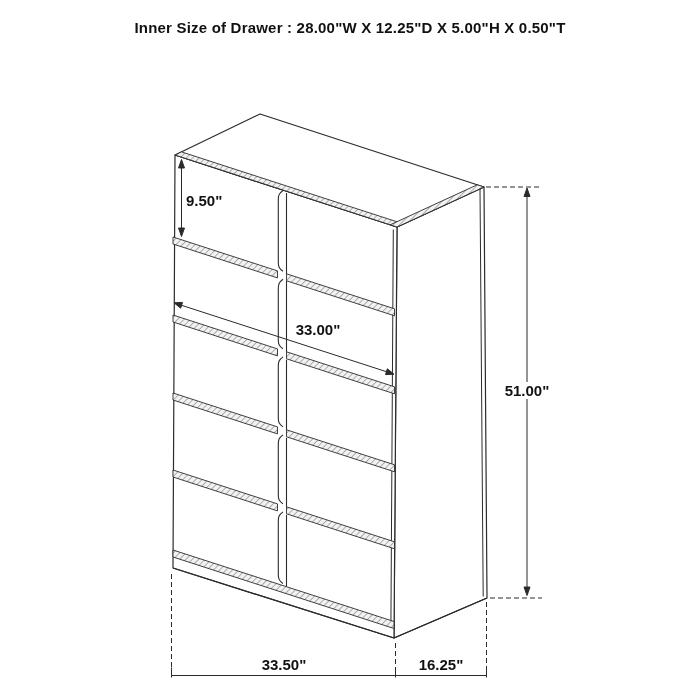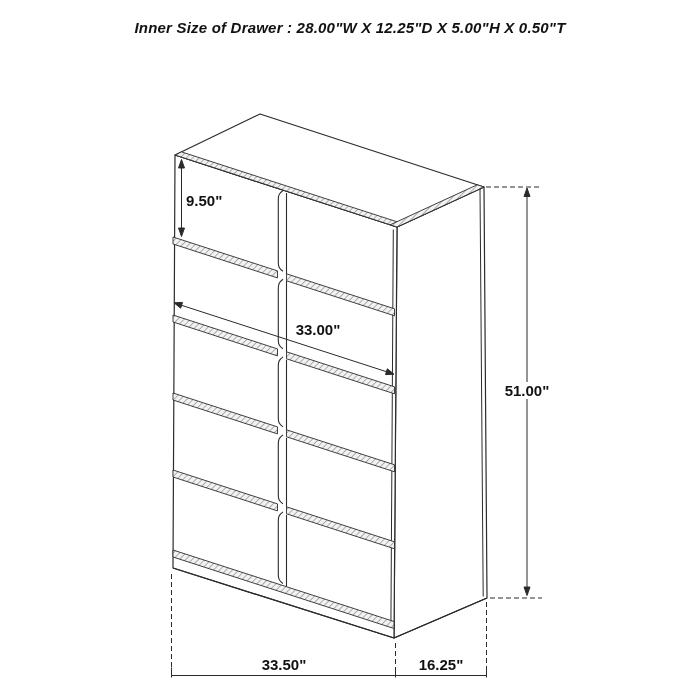--- a/index.html
+++ b/index.html
@@ -3,21 +3,21 @@
 <meta charset="utf-8">
 <style>
   html,body{margin:0;padding:0;}
   body{
     width:700px;height:700px;background:#ffffff;position:relative;overflow:hidden;
     font-family:"Liberation Sans", sans-serif;
   }
   .stage{position:absolute;left:0;top:0;width:700px;height:700px;}
   .title{
     position:absolute;left:0;top:19px;width:700px;text-align:center;
-    font-size:15px;font-weight:bold;color:#111;letter-spacing:.2px;font-style:italic;
+    font-size:15px;font-weight:bold;color:#111;letter-spacing:.2px;
   }
   .dim-label{
     position:absolute;font-size:15px;font-weight:bold;color:#111;white-space:nowrap;
   }
   .center{transform:translateX(-50%);}
   .onLine{background:#ffffff;padding:0 3px;}
   svg{position:absolute;left:0;top:0;}
 </style>
 </head>
 <body>

